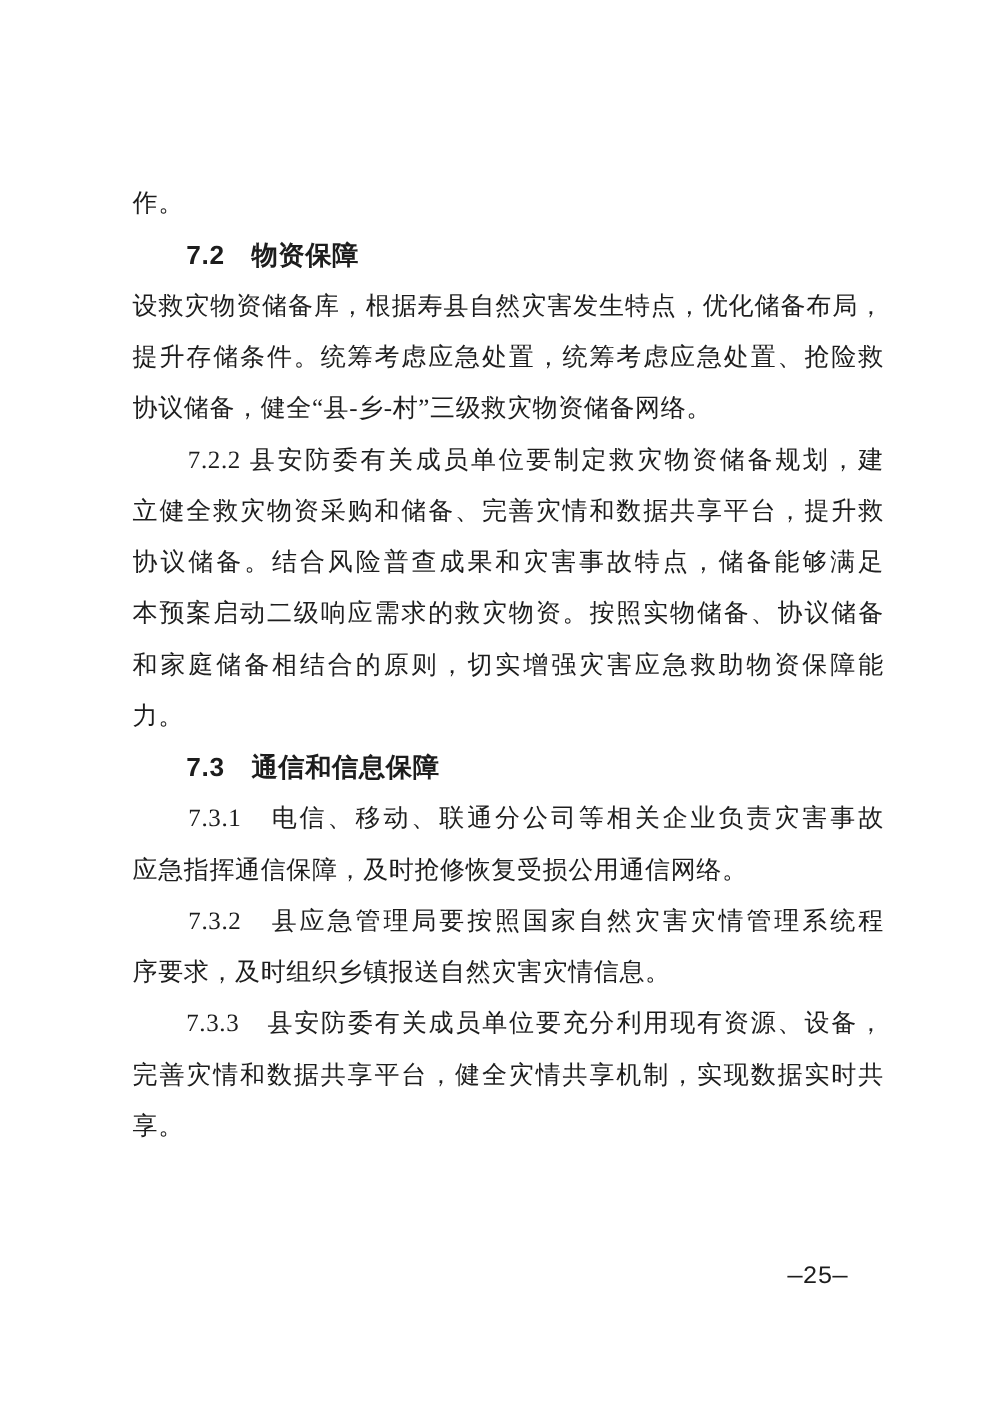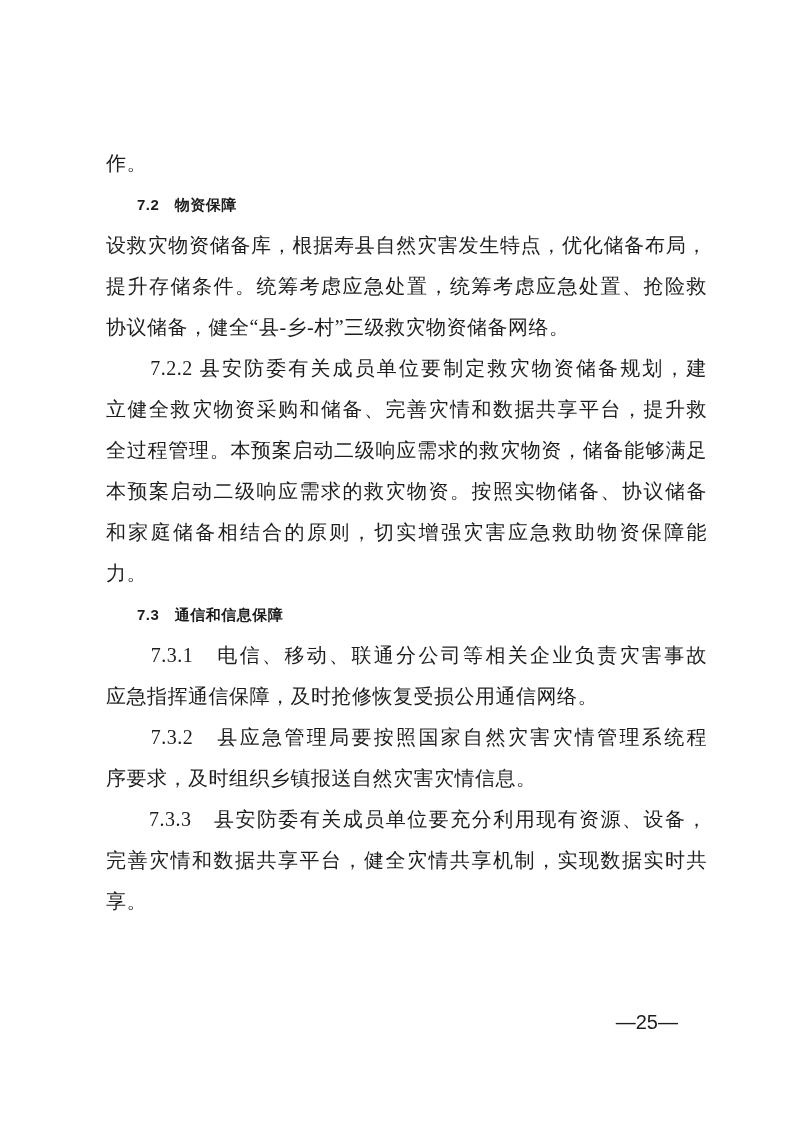--- a/index.html
+++ b/index.html
@@ -28,31 +28,31 @@
     font-family: "Liberation Serif", "DejaVu Serif", serif;
     letter-spacing: 0.5px;
     white-space: nowrap;
     text-align: justify;
   }
   .line.full {
     text-align-last: justify;
   }
   .paragraph.heading .line {
     font-weight: 700;
-    font-size: 15px;
+    font-size: 21px;
     font-family: "Liberation Sans", "DejaVu Sans", sans-serif;
   }
   .pagenum {
     position: absolute;
     top: 1008px;
     right: 115px;
     height: 28px;
     line-height: 28px;
     font-size: 20px;
-    font-family: Liberation Sans, sans-serif;
+    font-family: Liberation Mono, monospace;
     color: #1d1d1d;
   }
 </style>
 </head>
 <body>
 
 <div class="page">
   <div class="text-block" id="doc-body">
       <div class="paragraph body">
         <div class="line">作。</div>
@@ -61,21 +61,21 @@
         <div class="line">　　7.2　物资保障</div>
       </div>
       <div class="paragraph body">
         <div class="line full">设救灾物资储备库，根据寿县自然灾害发生特点，优化储备布局，</div>
         <div class="line full">提升存储条件。统筹考虑应急处置，统筹考虑应急处置、抢险救</div>
         <div class="line">协议储备，健全“县-乡-村”三级救灾物资储备网络。</div>
       </div>
       <div class="paragraph body">
         <div class="line full">　　7.2.2 县安防委有关成员单位要制定救灾物资储备规划，建</div>
         <div class="line full">立健全救灾物资采购和储备、完善灾情和数据共享平台，提升救</div>
-        <div class="line full">全过程管理。本预案启动二级响应需求的救灾物资，储备能够满足</div>
+        <div class="line full">协议储备。结合风险普查成果和灾害事故特点，储备能够满足</div>
         <div class="line full">本预案启动二级响应需求的救灾物资。按照实物储备、协议储备</div>
         <div class="line full">和家庭储备相结合的原则，切实增强灾害应急救助物资保障能</div>
         <div class="line">力。</div>
       </div>
       <div class="paragraph heading">
         <div class="line">　　7.3　通信和信息保障</div>
       </div>
       <div class="paragraph body">
         <div class="line full">　　7.3.1　电信、移动、联通分公司等相关企业负责灾害事故</div>
         <div class="line">应急指挥通信保障，及时抢修恢复受损公用通信网络。</div>

